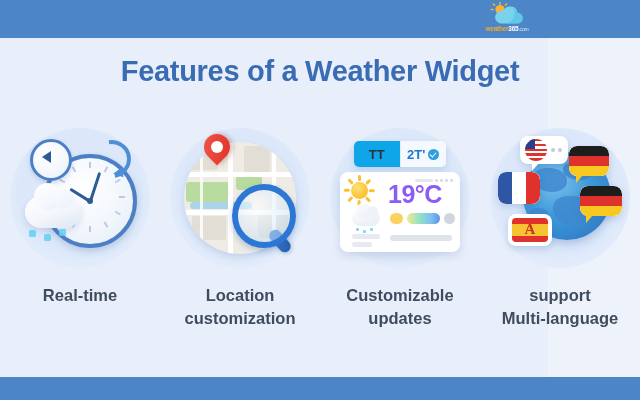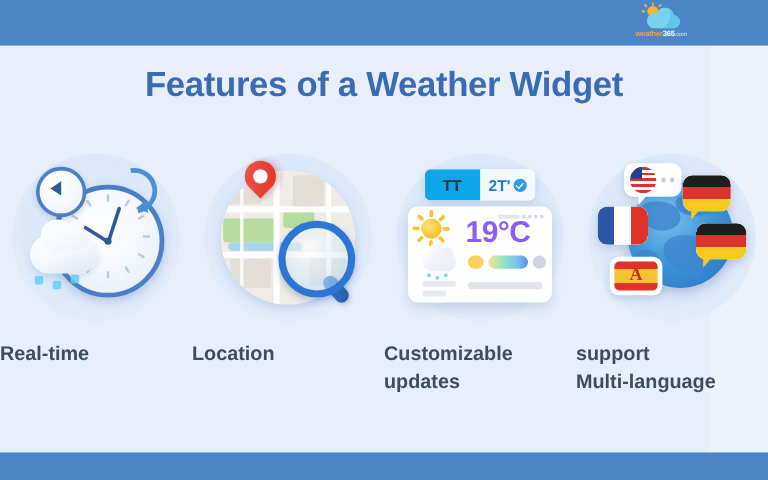--- a/index.html
+++ b/index.html
@@ -1,21 +1,21 @@
 <!DOCTYPE html>
 <html><head>
 <meta charset="utf-8">
 <style>
   html,body{margin:0;padding:0;}
   body{
     width:640px;height:400px;overflow:hidden;
     font-family:"Liberation Sans", sans-serif;
     background:#eef3fb;
   }
-  #page{position:relative;width:548px;height:400px;background:#e9effa;padding-left:44px;}
+  #page{position:relative;width:548px;height:400px;background:#e9effa;}
 
   
   .bar{position:absolute;left:0;width:640px;background:#4d86c6;}
   #top-bar{top:0;height:38px;}
   #bottom-bar{top:377px;height:23px;}
 
   
   #logo{position:absolute;right:8px;top:1px;width:66px;height:36px;}
   #logo .logo-mark{position:absolute;left:14px;top:1px;width:42px;height:24px;}
   #logo .logo-text{
@@ -34,21 +34,21 @@
 
   
   #features{position:absolute;left:0;top:128px;width:640px;height:230px;
             display:flex;align-items:flex-start;}
   .feature{flex:1 1 0;display:flex;flex-direction:column;align-items:center;}
   .circle{
     position:relative;width:140px;height:140px;border-radius:50%;
     background:radial-gradient(circle at 50% 45%, #dfeafb 0%, #dce8fa 58%, #e4edfb 78%, #e9effa 100%);
   }
   .flabel{
-    margin-top:16px;font-size:16.5px;color:#3f4c5e;
+    margin-top:16px;text-align:center;font-size:16.5px;color:#3f4c5e;
     font-weight:bold;line-height:23px;width:160px;
   }
 
   
   .clock-face{
     position:absolute;left:33px;top:26px;width:86px;height:86px;border-radius:50%;
     background:radial-gradient(circle at 42% 36%,#ffffff 0%,#f2f6fc 55%,#e3ecf8 100%);
     border:4px solid #4c7fc4;
     box-shadow:0 3px 7px rgba(60,100,160,.25);
   }
@@ -270,20 +270,21 @@
           <div class="mroad" style="left:44px;top:0;width:5px;height:112px;"></div>
           <div class="mroad" style="left:88px;top:0;width:4px;height:112px;"></div>
           <div class="mroad" style="left:16px;top:0;width:3px;height:112px;opacity:.8;"></div>
         </div>
         <div class="pin"></div>
         <div class="loupe-handle"></div>
         <div class="loupe"></div>
       </div>
       <div class="flabel">
         <div>Location</div>
+        <div>customization</div>
       </div>
     </div>
 
     <div class="feature">
       <div class="circle">
         <div class="toolbar">
           <div class="tb-cell a">
             <span>TT</span>
           </div>
           <div class="tb-cell b">

